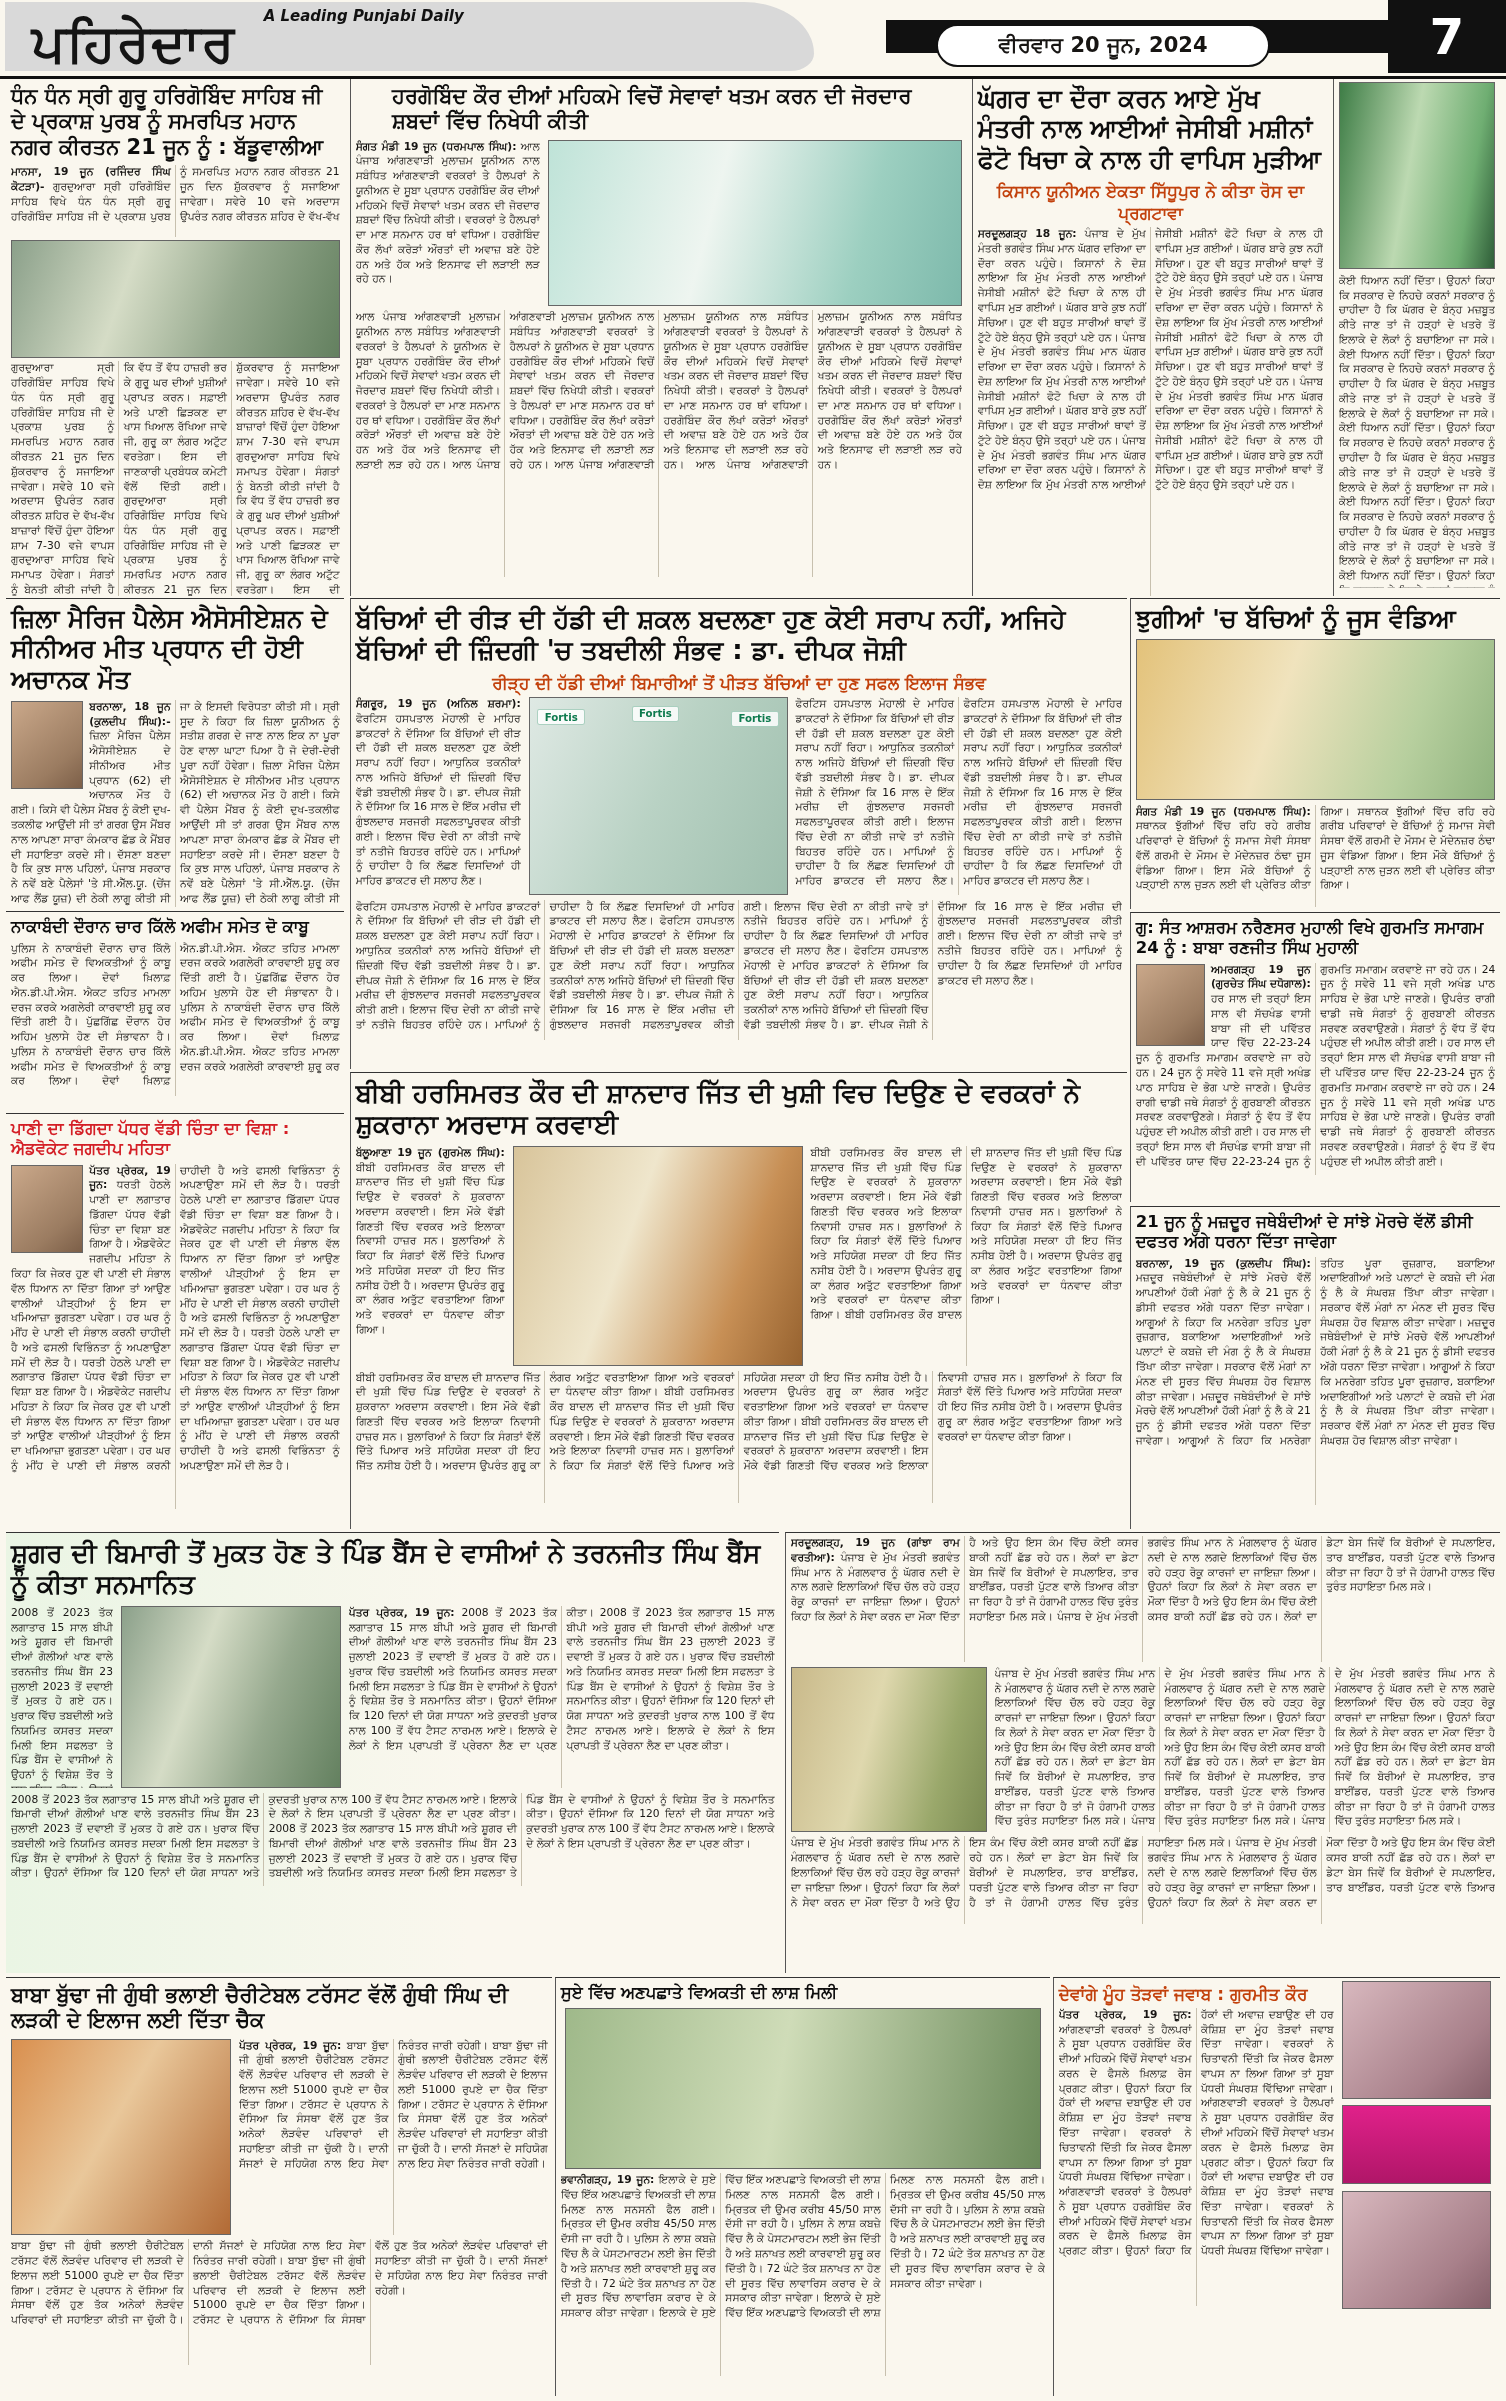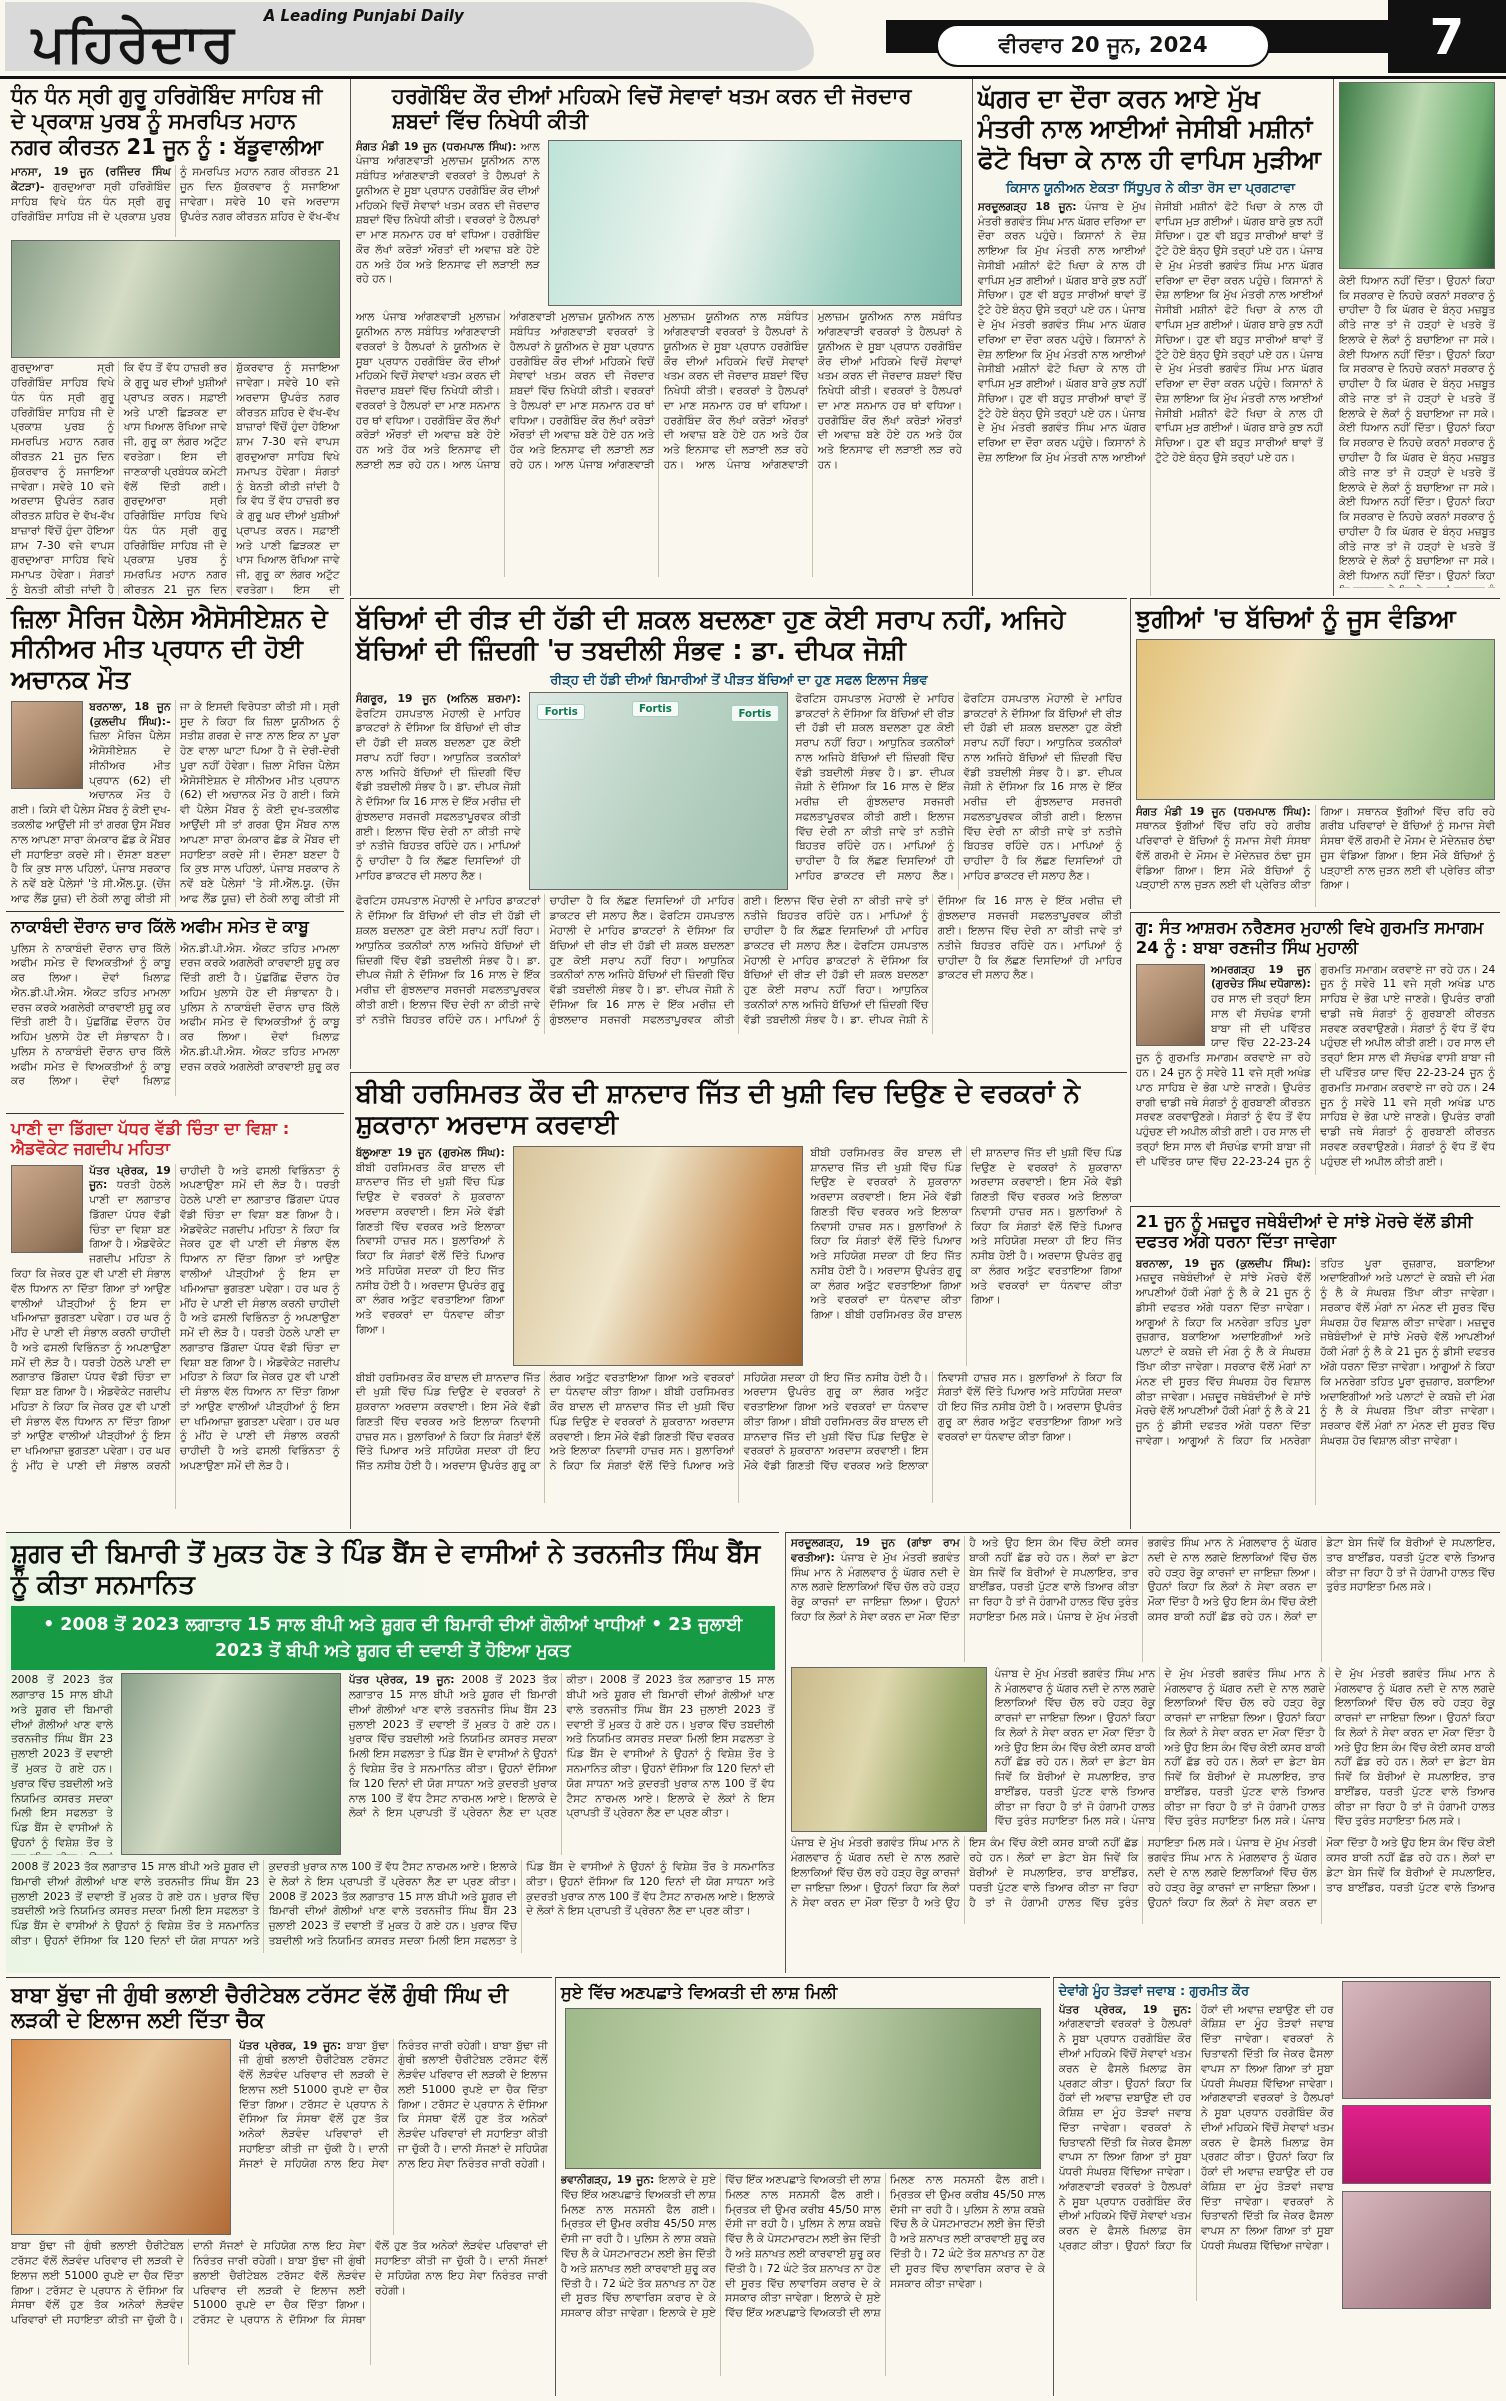--- a/index.html
+++ b/index.html
@@ -19,21 +19,21 @@
   
   .art{position:absolute;overflow:hidden;box-sizing:border-box;padding:3.1px 4.7px;}
   .vline{border-left:0.8px solid #555;}
   .tline{border-top:1.6px solid #333;}
   h2{margin:1.6px 0 4.7px 0;text-align:left;font-weight:800;line-height:1.22;color:#0d0d0d;}
   .hl-xl{font-size:26px;}
   .hl-lg{font-size:21px;}
   .hl-md{font-size:25px;}
   .hl-sm{font-size:16.5px;}
   .red{color:#d41f26;}
-  .kicker{font-weight:800;color:#0c4a6e;font-size:13px;text-align:center;margin:1.6px 0 3.1px 0;line-height:1.3;}
+  .kicker{font-weight:800;color:#c2410c;font-size:17px;text-align:center;margin:1.6px 0 3.1px 0;line-height:1.3;}
   .body{font-size:10.7px;line-height:1.38;text-align:justify;column-gap:9.4px;column-rule:0.8px solid #c7c0ae;overflow:hidden;}
   .body b{font-weight:700;}
   .c2{column-count:2;} .c3{column-count:3;} .c4{column-count:4;}
   .photo{background:#bbb;border:0.8px solid #666;box-sizing:border-box;position:relative;}
   .row{display:flex;gap:7.9px;}
   .fortis-chip{position:absolute;background:#ffffffd9;color:#0e7a4e;font-weight:800;font-size:10.2px;
                padding:1.6px 6.3px;border-radius:2.4px;border:0.8px solid #0e7a4e55;}
   .greenBanner{background:#169a44;color:#fff;font-weight:800;text-align:center;
                font-size:17.3px;line-height:1.5;padding:6.3px 11px;margin:3.1px 0;}
   .portrait{float:left;margin:1.6px 6.3px 3.1px 0;}
@@ -177,21 +177,20 @@
   <section class="art tline vline" style="left:1130px;top:1206px;width:370px;height:323px;">
     <h2 class="hl-sm">21 ਜੂਨ ਨੂੰ ਮਜ਼ਦੂਰ ਜਥੇਬੰਦੀਆਂ ਦੇ ਸਾਂਝੇ ਮੋਰਚੇ ਵੱਲੋਂ ਡੀਸੀ ਦਫਤਰ ਅੱਗੇ ਧਰਨਾ ਦਿੱਤਾ ਜਾਵੇਗਾ</h2>
     <div class="body c2" style="height:248px;">
       <b>ਬਰਨਾਲਾ, 19 ਜੂਨ (ਕੁਲਦੀਪ ਸਿੰਘ):</b>
       <span>ਮਜ਼ਦੂਰ ਜਥੇਬੰਦੀਆਂ ਦੇ ਸਾਂਝੇ ਮੋਰਚੇ ਵੱਲੋਂ ਆਪਣੀਆਂ ਹੱਕੀ ਮੰਗਾਂ ਨੂੰ ਲੈ ਕੇ 21 ਜੂਨ ਨੂੰ ਡੀਸੀ ਦਫਤਰ ਅੱਗੇ ਧਰਨਾ ਦਿੱਤਾ ਜਾਵੇਗਾ। ਆਗੂਆਂ ਨੇ ਕਿਹਾ ਕਿ ਮਨਰੇਗਾ ਤਹਿਤ ਪੂਰਾ ਰੁਜ਼ਗਾਰ, ਬਕਾਇਆ ਅਦਾਇਗੀਆਂ ਅਤੇ ਪਲਾਟਾਂ ਦੇ ਕਬਜ਼ੇ ਦੀ ਮੰਗ ਨੂੰ ਲੈ ਕੇ ਸੰਘਰਸ਼ ਤਿੱਖਾ ਕੀਤਾ ਜਾਵੇਗਾ। ਸਰਕਾਰ ਵੱਲੋਂ ਮੰਗਾਂ ਨਾ ਮੰਨਣ ਦੀ ਸੂਰਤ ਵਿੱਚ ਸੰਘਰਸ਼ ਹੋਰ ਵਿਸ਼ਾਲ ਕੀਤਾ ਜਾਵੇਗਾ। ਮਜ਼ਦੂਰ ਜਥੇਬੰਦੀਆਂ ਦੇ ਸਾਂਝੇ ਮੋਰਚੇ ਵੱਲੋਂ ਆਪਣੀਆਂ ਹੱਕੀ ਮੰਗਾਂ ਨੂੰ ਲੈ ਕੇ 21 ਜੂਨ ਨੂੰ ਡੀਸੀ ਦਫਤਰ ਅੱਗੇ ਧਰਨਾ ਦਿੱਤਾ ਜਾਵੇਗਾ। ਆਗੂਆਂ ਨੇ ਕਿਹਾ ਕਿ ਮਨਰੇਗਾ ਤਹਿਤ ਪੂਰਾ ਰੁਜ਼ਗਾਰ, ਬਕਾਇਆ ਅਦਾਇਗੀਆਂ ਅਤੇ ਪਲਾਟਾਂ ਦੇ ਕਬਜ਼ੇ ਦੀ ਮੰਗ ਨੂੰ ਲੈ ਕੇ ਸੰਘਰਸ਼ ਤਿੱਖਾ ਕੀਤਾ ਜਾਵੇਗਾ। ਸਰਕਾਰ ਵੱਲੋਂ ਮੰਗਾਂ ਨਾ ਮੰਨਣ ਦੀ ਸੂਰਤ ਵਿੱਚ ਸੰਘਰਸ਼ ਹੋਰ ਵਿਸ਼ਾਲ ਕੀਤਾ ਜਾਵੇਗਾ। ਮਜ਼ਦੂਰ ਜਥੇਬੰਦੀਆਂ ਦੇ ਸਾਂਝੇ ਮੋਰਚੇ ਵੱਲੋਂ ਆਪਣੀਆਂ ਹੱਕੀ ਮੰਗਾਂ ਨੂੰ ਲੈ ਕੇ 21 ਜੂਨ ਨੂੰ ਡੀਸੀ ਦਫਤਰ ਅੱਗੇ ਧਰਨਾ ਦਿੱਤਾ ਜਾਵੇਗਾ। ਆਗੂਆਂ ਨੇ ਕਿਹਾ ਕਿ ਮਨਰੇਗਾ ਤਹਿਤ ਪੂਰਾ ਰੁਜ਼ਗਾਰ, ਬਕਾਇਆ ਅਦਾਇਗੀਆਂ ਅਤੇ ਪਲਾਟਾਂ ਦੇ ਕਬਜ਼ੇ ਦੀ ਮੰਗ ਨੂੰ ਲੈ ਕੇ ਸੰਘਰਸ਼ ਤਿੱਖਾ ਕੀਤਾ ਜਾਵੇਗਾ। ਸਰਕਾਰ ਵੱਲੋਂ ਮੰਗਾਂ ਨਾ ਮੰਨਣ ਦੀ ਸੂਰਤ ਵਿੱਚ ਸੰਘਰਸ਼ ਹੋਰ ਵਿਸ਼ਾਲ ਕੀਤਾ ਜਾਵੇਗਾ।</span>
     </div>
   </section>
 
   <section class="art tline" style="left:6.3px;top:1532px;width:773px;height:441px;background:linear-gradient(to right,#eaf5e4,#faf7ee 60%);">
     <h2 class="hl-xl">ਸ਼ੂਗਰ ਦੀ ਬਿਮਾਰੀ ਤੋਂ ਮੁਕਤ ਹੋਣ ਤੇ ਪਿੰਡ ਬੈਂਸ ਦੇ ਵਾਸੀਆਂ ਨੇ ਤਰਨਜੀਤ ਸਿੰਘ ਬੈਂਸ ਨੂੰ ਕੀਤਾ ਸਨਮਾਨਿਤ</h2>
-    <div class="greenBanner">• 2008 ਤੋਂ 2023 ਲਗਾਤਾਰ 15 ਸਾਲ ਬੀਪੀ ਅਤੇ ਸ਼ੂਗਰ ਦੀ ਬਿਮਾਰੀ ਦੀਆਂ ਗੋਲੀਆਂ ਖਾਧੀਆਂ • 23 ਜੁਲਾਈ 2023 ਤੋਂ ਬੀਪੀ ਅਤੇ ਸ਼ੂਗਰ ਦੀ ਦਵਾਈ ਤੋਂ ਹੋਇਆ ਮੁਕਤ</div>
     <div class="row" style="height:182px;">
       <div class="body" style="width:102px;">2008 ਤੋਂ 2023 ਤੱਕ ਲਗਾਤਾਰ 15 ਸਾਲ ਬੀਪੀ ਅਤੇ ਸ਼ੂਗਰ ਦੀ ਬਿਮਾਰੀ ਦੀਆਂ ਗੋਲੀਆਂ ਖਾਣ ਵਾਲੇ ਤਰਨਜੀਤ ਸਿੰਘ ਬੈਂਸ 23 ਜੁਲਾਈ 2023 ਤੋਂ ਦਵਾਈ ਤੋਂ ਮੁਕਤ ਹੋ ਗਏ ਹਨ। ਖੁਰਾਕ ਵਿੱਚ ਤਬਦੀਲੀ ਅਤੇ ਨਿਯਮਿਤ ਕਸਰਤ ਸਦਕਾ ਮਿਲੀ ਇਸ ਸਫਲਤਾ ਤੇ ਪਿੰਡ ਬੈਂਸ ਦੇ ਵਾਸੀਆਂ ਨੇ ਉਹਨਾਂ ਨੂੰ ਵਿਸ਼ੇਸ਼ ਤੌਰ ਤੇ ਸਨਮਾਨਿਤ ਕੀਤਾ। ਉਹਨਾਂ ਦੱਸਿਆ ਕਿ 120 ਦਿਨਾਂ ਦੀ ਯੋਗ ਸਾਧਨਾ ਅਤੇ ਕੁਦਰਤੀ ਖੁਰਾਕ ਨਾਲ 100 ਤੋਂ ਵੱਧ ਟੈਸਟ ਨਾਰਮਲ ਆਏ। ਇਲਾਕੇ ਦੇ ਲੋਕਾਂ ਨੇ ਇਸ ਪ੍ਰਾਪਤੀ ਤੋਂ ਪ੍ਰੇਰਨਾ ਲੈਣ ਦਾ ਪ੍ਰਣ ਕੀਤਾ।</div>
       <div class="photo ph-crowd" style="width:220px;height:182px;"></div>
       <div class="body c2" style="flex:1;">
         <b>ਪੱਤਰ ਪ੍ਰੇਰਕ, 19 ਜੂਨ:</b>
         <span>2008 ਤੋਂ 2023 ਤੱਕ ਲਗਾਤਾਰ 15 ਸਾਲ ਬੀਪੀ ਅਤੇ ਸ਼ੂਗਰ ਦੀ ਬਿਮਾਰੀ ਦੀਆਂ ਗੋਲੀਆਂ ਖਾਣ ਵਾਲੇ ਤਰਨਜੀਤ ਸਿੰਘ ਬੈਂਸ 23 ਜੁਲਾਈ 2023 ਤੋਂ ਦਵਾਈ ਤੋਂ ਮੁਕਤ ਹੋ ਗਏ ਹਨ। ਖੁਰਾਕ ਵਿੱਚ ਤਬਦੀਲੀ ਅਤੇ ਨਿਯਮਿਤ ਕਸਰਤ ਸਦਕਾ ਮਿਲੀ ਇਸ ਸਫਲਤਾ ਤੇ ਪਿੰਡ ਬੈਂਸ ਦੇ ਵਾਸੀਆਂ ਨੇ ਉਹਨਾਂ ਨੂੰ ਵਿਸ਼ੇਸ਼ ਤੌਰ ਤੇ ਸਨਮਾਨਿਤ ਕੀਤਾ। ਉਹਨਾਂ ਦੱਸਿਆ ਕਿ 120 ਦਿਨਾਂ ਦੀ ਯੋਗ ਸਾਧਨਾ ਅਤੇ ਕੁਦਰਤੀ ਖੁਰਾਕ ਨਾਲ 100 ਤੋਂ ਵੱਧ ਟੈਸਟ ਨਾਰਮਲ ਆਏ। ਇਲਾਕੇ ਦੇ ਲੋਕਾਂ ਨੇ ਇਸ ਪ੍ਰਾਪਤੀ ਤੋਂ ਪ੍ਰੇਰਨਾ ਲੈਣ ਦਾ ਪ੍ਰਣ ਕੀਤਾ। 2008 ਤੋਂ 2023 ਤੱਕ ਲਗਾਤਾਰ 15 ਸਾਲ ਬੀਪੀ ਅਤੇ ਸ਼ੂਗਰ ਦੀ ਬਿਮਾਰੀ ਦੀਆਂ ਗੋਲੀਆਂ ਖਾਣ ਵਾਲੇ ਤਰਨਜੀਤ ਸਿੰਘ ਬੈਂਸ 23 ਜੁਲਾਈ 2023 ਤੋਂ ਦਵਾਈ ਤੋਂ ਮੁਕਤ ਹੋ ਗਏ ਹਨ। ਖੁਰਾਕ ਵਿੱਚ ਤਬਦੀਲੀ ਅਤੇ ਨਿਯਮਿਤ ਕਸਰਤ ਸਦਕਾ ਮਿਲੀ ਇਸ ਸਫਲਤਾ ਤੇ ਪਿੰਡ ਬੈਂਸ ਦੇ ਵਾਸੀਆਂ ਨੇ ਉਹਨਾਂ ਨੂੰ ਵਿਸ਼ੇਸ਼ ਤੌਰ ਤੇ ਸਨਮਾਨਿਤ ਕੀਤਾ। ਉਹਨਾਂ ਦੱਸਿਆ ਕਿ 120 ਦਿਨਾਂ ਦੀ ਯੋਗ ਸਾਧਨਾ ਅਤੇ ਕੁਦਰਤੀ ਖੁਰਾਕ ਨਾਲ 100 ਤੋਂ ਵੱਧ ਟੈਸਟ ਨਾਰਮਲ ਆਏ। ਇਲਾਕੇ ਦੇ ਲੋਕਾਂ ਨੇ ਇਸ ਪ੍ਰਾਪਤੀ ਤੋਂ ਪ੍ਰੇਰਨਾ ਲੈਣ ਦਾ ਪ੍ਰਣ ਕੀਤਾ।</span>
       </div>
     </div>
     <div class="body c3" style="height:93px;margin-top:4.7px;">2008 ਤੋਂ 2023 ਤੱਕ ਲਗਾਤਾਰ 15 ਸਾਲ ਬੀਪੀ ਅਤੇ ਸ਼ੂਗਰ ਦੀ ਬਿਮਾਰੀ ਦੀਆਂ ਗੋਲੀਆਂ ਖਾਣ ਵਾਲੇ ਤਰਨਜੀਤ ਸਿੰਘ ਬੈਂਸ 23 ਜੁਲਾਈ 2023 ਤੋਂ ਦਵਾਈ ਤੋਂ ਮੁਕਤ ਹੋ ਗਏ ਹਨ। ਖੁਰਾਕ ਵਿੱਚ ਤਬਦੀਲੀ ਅਤੇ ਨਿਯਮਿਤ ਕਸਰਤ ਸਦਕਾ ਮਿਲੀ ਇਸ ਸਫਲਤਾ ਤੇ ਪਿੰਡ ਬੈਂਸ ਦੇ ਵਾਸੀਆਂ ਨੇ ਉਹਨਾਂ ਨੂੰ ਵਿਸ਼ੇਸ਼ ਤੌਰ ਤੇ ਸਨਮਾਨਿਤ ਕੀਤਾ। ਉਹਨਾਂ ਦੱਸਿਆ ਕਿ 120 ਦਿਨਾਂ ਦੀ ਯੋਗ ਸਾਧਨਾ ਅਤੇ ਕੁਦਰਤੀ ਖੁਰਾਕ ਨਾਲ 100 ਤੋਂ ਵੱਧ ਟੈਸਟ ਨਾਰਮਲ ਆਏ। ਇਲਾਕੇ ਦੇ ਲੋਕਾਂ ਨੇ ਇਸ ਪ੍ਰਾਪਤੀ ਤੋਂ ਪ੍ਰੇਰਨਾ ਲੈਣ ਦਾ ਪ੍ਰਣ ਕੀਤਾ। 2008 ਤੋਂ 2023 ਤੱਕ ਲਗਾਤਾਰ 15 ਸਾਲ ਬੀਪੀ ਅਤੇ ਸ਼ੂਗਰ ਦੀ ਬਿਮਾਰੀ ਦੀਆਂ ਗੋਲੀਆਂ ਖਾਣ ਵਾਲੇ ਤਰਨਜੀਤ ਸਿੰਘ ਬੈਂਸ 23 ਜੁਲਾਈ 2023 ਤੋਂ ਦਵਾਈ ਤੋਂ ਮੁਕਤ ਹੋ ਗਏ ਹਨ। ਖੁਰਾਕ ਵਿੱਚ ਤਬਦੀਲੀ ਅਤੇ ਨਿਯਮਿਤ ਕਸਰਤ ਸਦਕਾ ਮਿਲੀ ਇਸ ਸਫਲਤਾ ਤੇ ਪਿੰਡ ਬੈਂਸ ਦੇ ਵਾਸੀਆਂ ਨੇ ਉਹਨਾਂ ਨੂੰ ਵਿਸ਼ੇਸ਼ ਤੌਰ ਤੇ ਸਨਮਾਨਿਤ ਕੀਤਾ। ਉਹਨਾਂ ਦੱਸਿਆ ਕਿ 120 ਦਿਨਾਂ ਦੀ ਯੋਗ ਸਾਧਨਾ ਅਤੇ ਕੁਦਰਤੀ ਖੁਰਾਕ ਨਾਲ 100 ਤੋਂ ਵੱਧ ਟੈਸਟ ਨਾਰਮਲ ਆਏ। ਇਲਾਕੇ ਦੇ ਲੋਕਾਂ ਨੇ ਇਸ ਪ੍ਰਾਪਤੀ ਤੋਂ ਪ੍ਰੇਰਨਾ ਲੈਣ ਦਾ ਪ੍ਰਣ ਕੀਤਾ।</div>
   </section>

